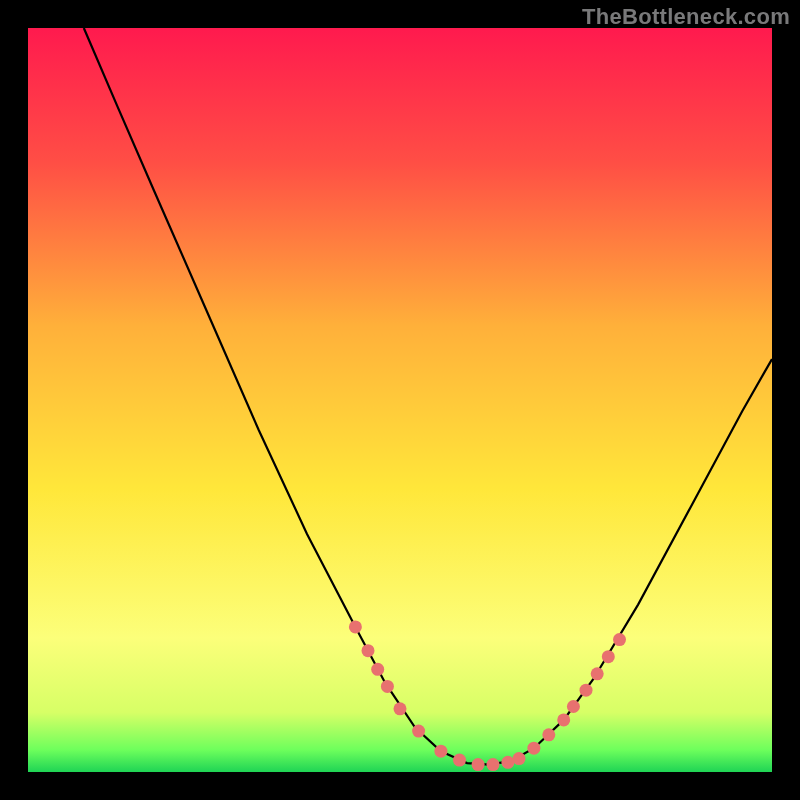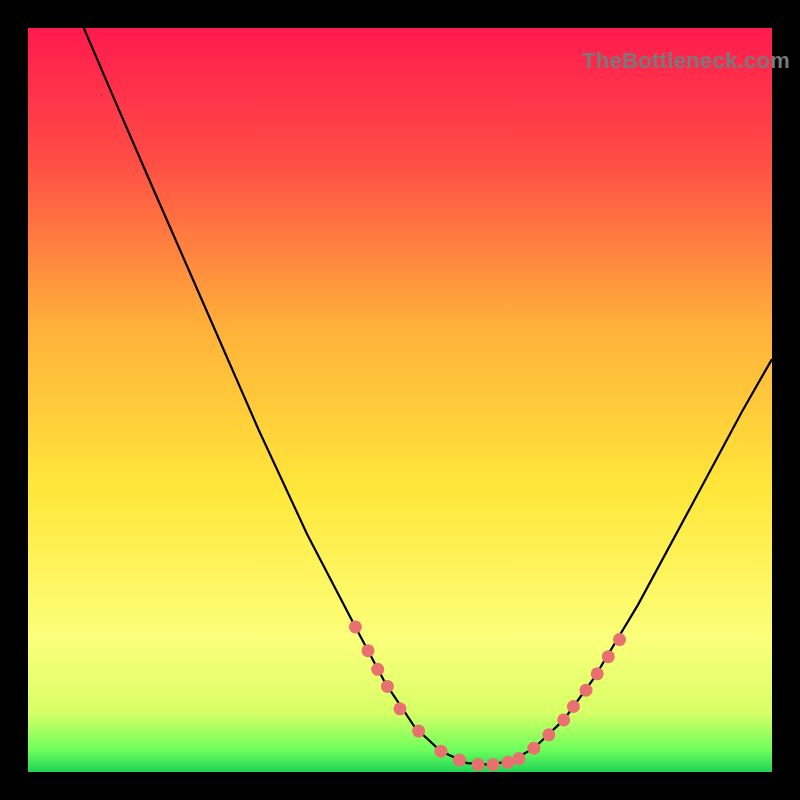--- a/index.html
+++ b/index.html
@@ -19,21 +19,20 @@
   }
   .watermark {
     position: absolute;
     top: 4px;
     right: 10px;
     font-family: Arial, Helvetica, sans-serif;
     font-size: 22px;
     font-weight: 600;
     color: #79797a;
     letter-spacing: 0.3px;
-    margin-top: 44px;
   }
   svg.curve {
     position: absolute;
     left: 28px;
     top: 28px;
     width: 744px;
     height: 744px;
     overflow: visible;
   }
 </style>

